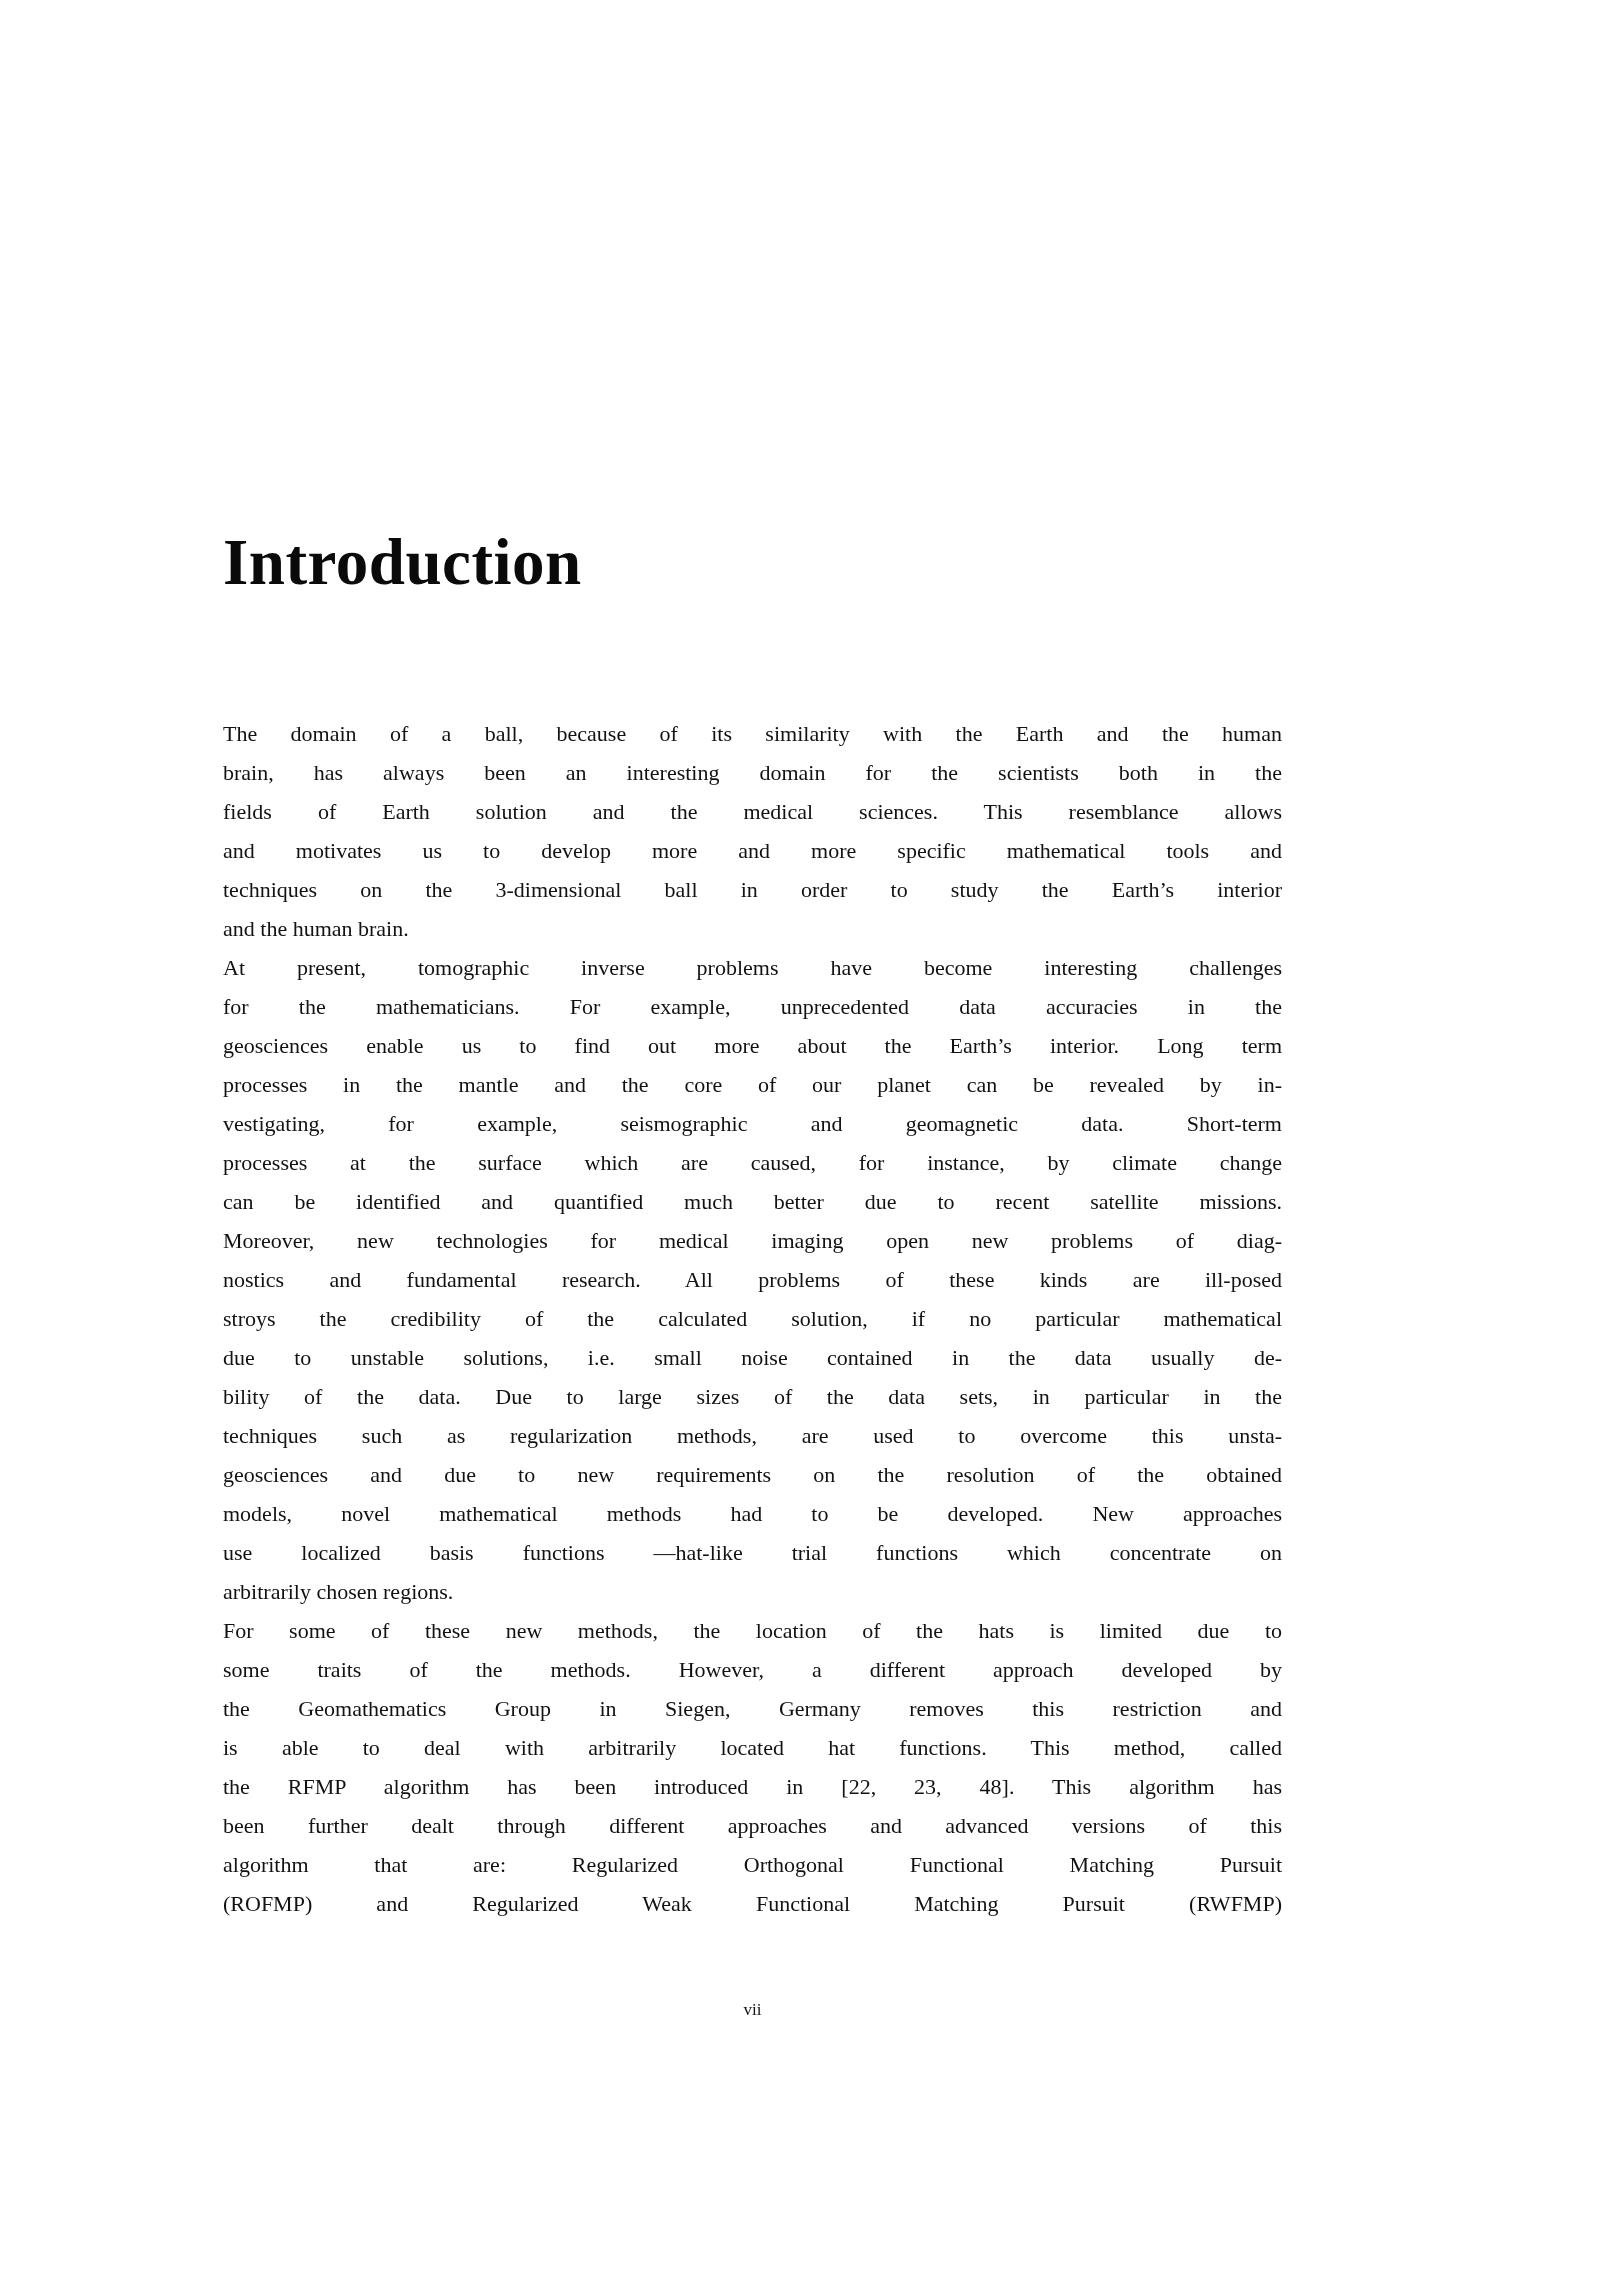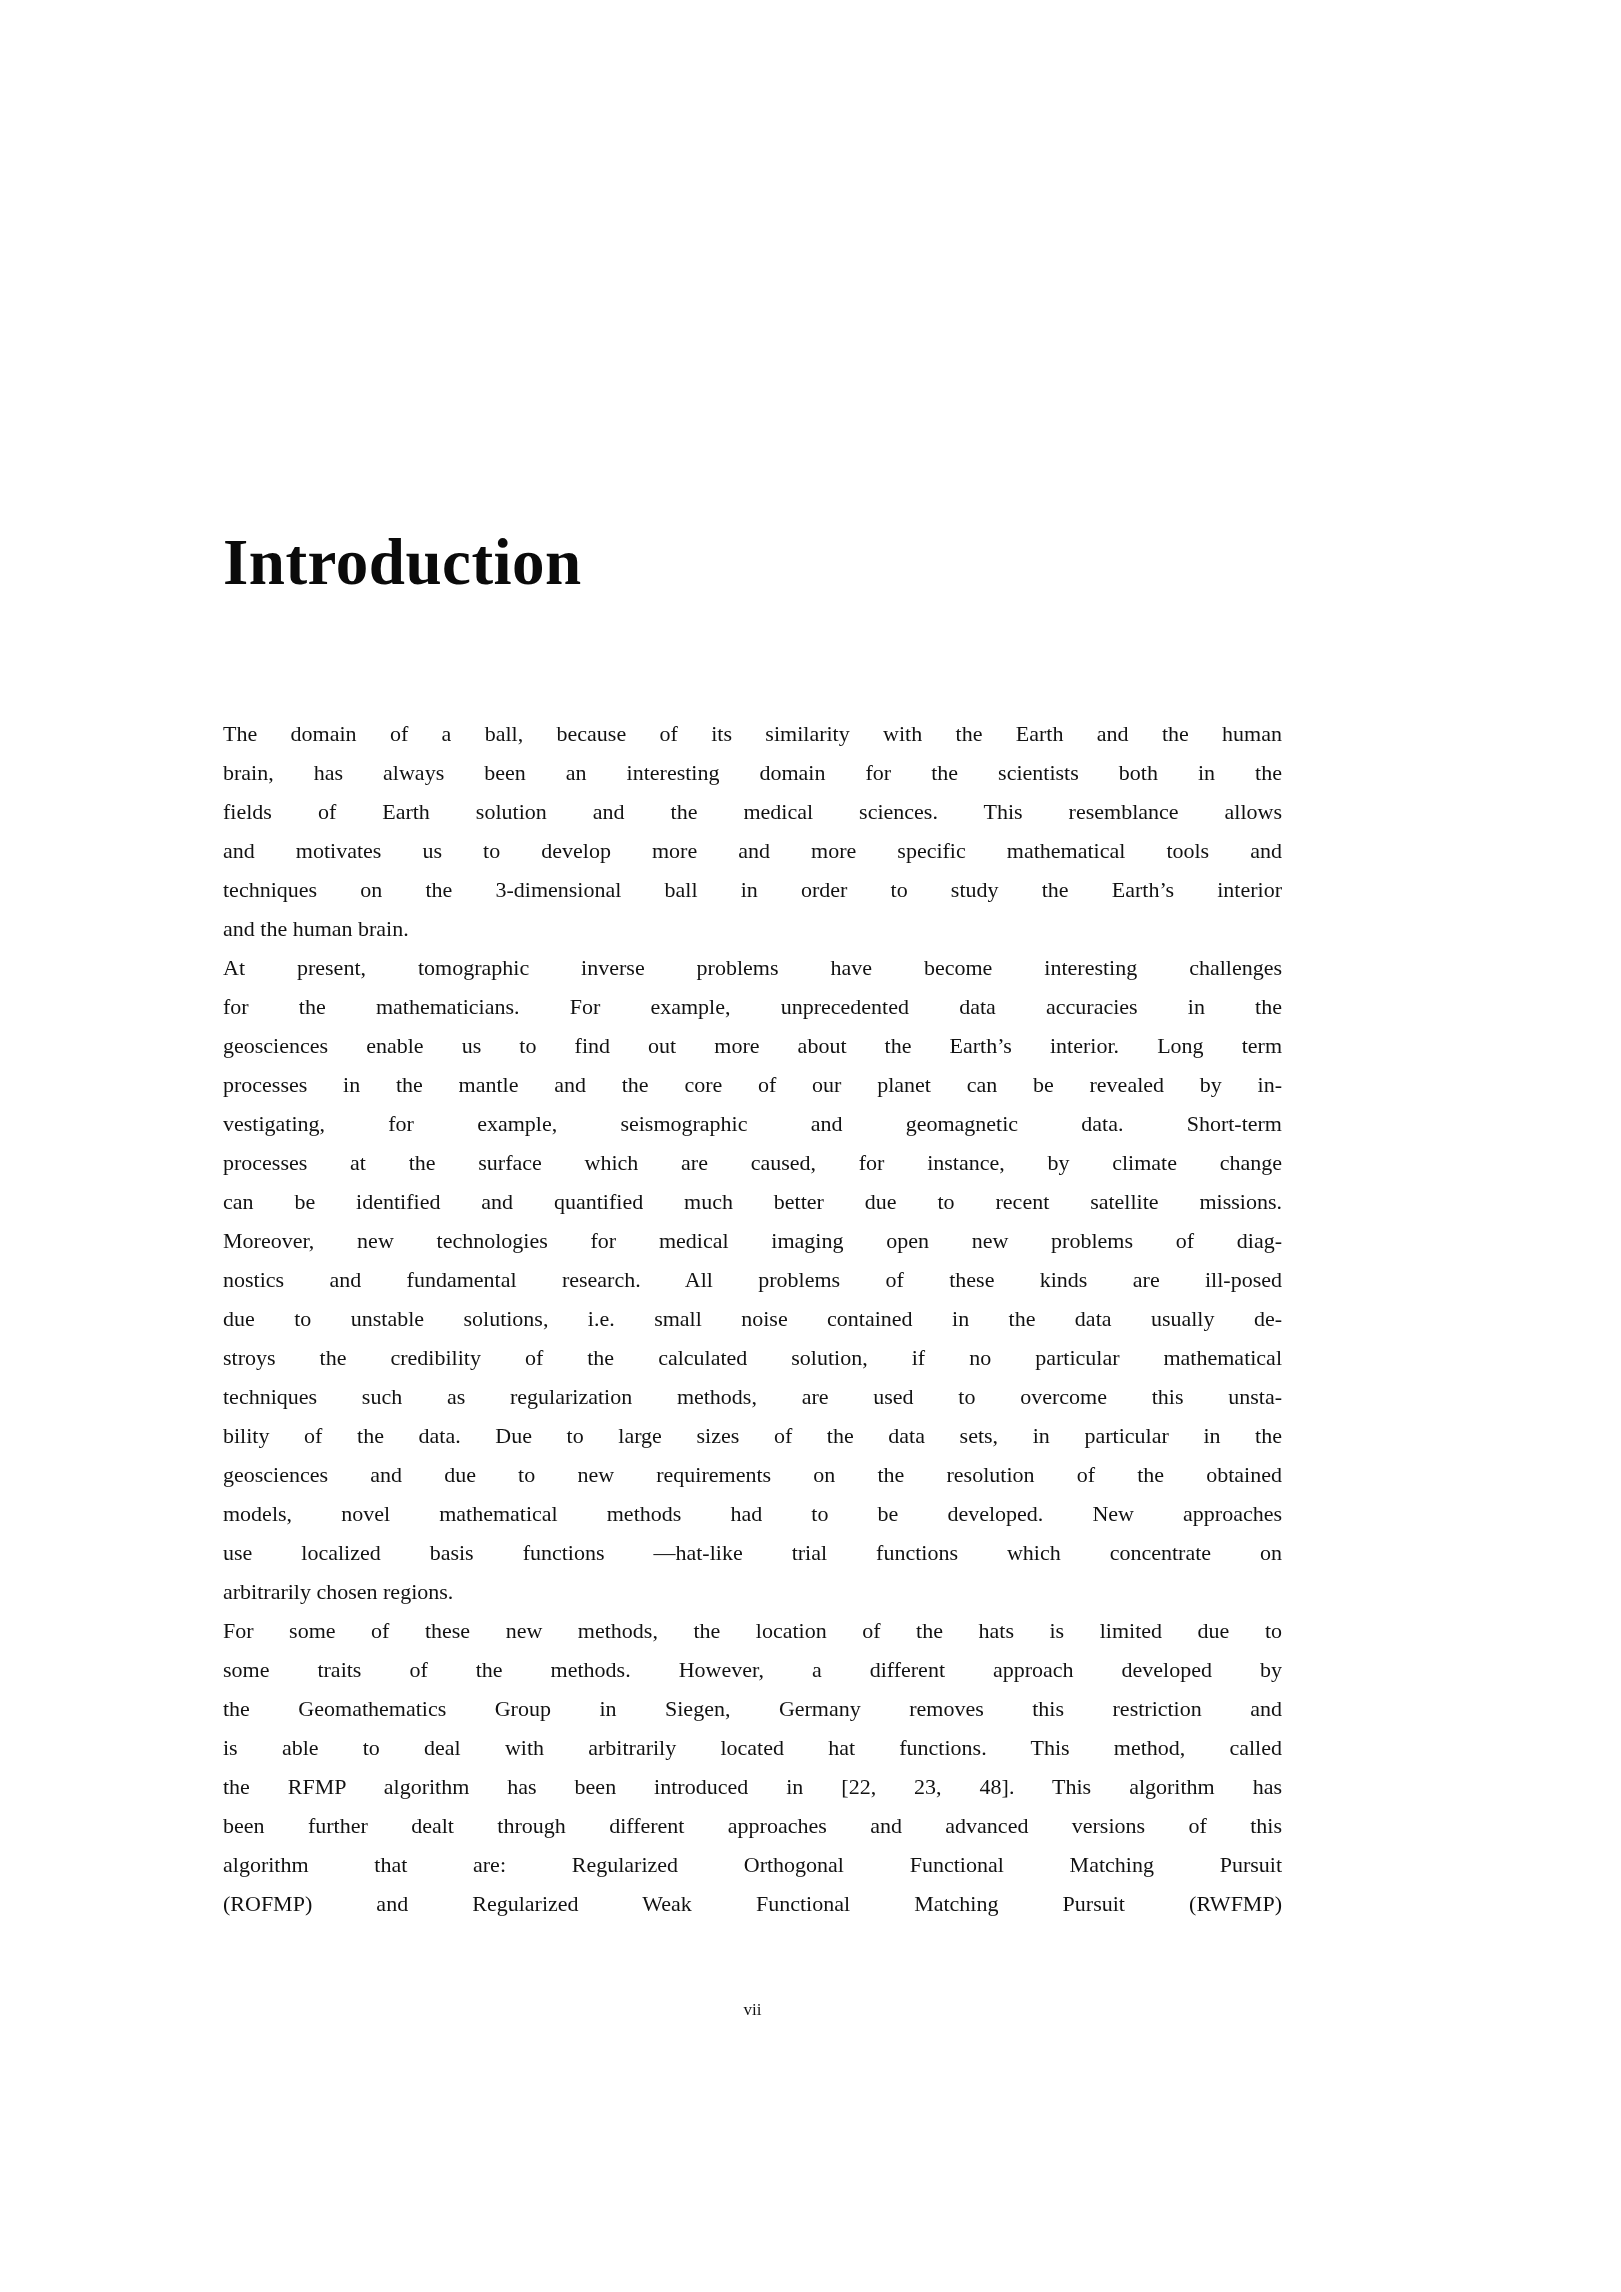--- a/index.html
+++ b/index.html
@@ -77,24 +77,24 @@
         <div class="line lastline">and the human brain.</div>
         <div class="line">At present, tomographic inverse problems have become interesting challenges</div>
         <div class="line">for the mathematicians.  For example, unprecedented data accuracies in the</div>
         <div class="line">geosciences enable us to find out more about the Earth’s interior.  Long term</div>
         <div class="line">processes in the mantle and the core of our planet can be revealed by in-</div>
         <div class="line">vestigating, for example, seismographic and geomagnetic data.  Short-term</div>
         <div class="line">processes at the surface which are caused, for instance, by climate change</div>
         <div class="line">can be identified and quantified much better due to recent satellite missions.</div>
         <div class="line">Moreover, new technologies for medical imaging open new problems of diag-</div>
         <div class="line">nostics and fundamental research.  All problems of these kinds are ill-posed</div>
+        <div class="line">stroys the credibility of the calculated solution, if no particular mathematical</div>
         <div class="line">due to unstable solutions, i.e.  small noise contained in the data usually de-</div>
-        <div class="line">stroys the credibility of the calculated solution, if no particular mathematical</div>
+        <div class="line">bility of the data.  Due to large sizes of the data sets, in particular in the</div>
         <div class="line">techniques such as regularization methods, are used to overcome this unsta-</div>
-        <div class="line">bility of the data.  Due to large sizes of the data sets, in particular in the</div>
         <div class="line">geosciences and due to new requirements on the resolution of the obtained</div>
         <div class="line">models, novel mathematical methods had to be developed.  New approaches</div>
         <div class="line">use localized basis functions —hat-like trial functions which concentrate on</div>
         <div class="line lastline">arbitrarily chosen regions.</div>
         <div class="line">For some of these new methods, the location of the hats is limited due to</div>
         <div class="line">some traits of the methods.  However, a different approach developed by</div>
         <div class="line">the Geomathematics Group in Siegen, Germany removes this restriction and</div>
         <div class="line">is able to deal with arbitrarily located hat functions.  This method, called</div>
         <div class="line">the RFMP algorithm has been introduced in [22, 23, 48].  This algorithm has</div>
         <div class="line">been further dealt through different approaches and advanced versions of this</div>

